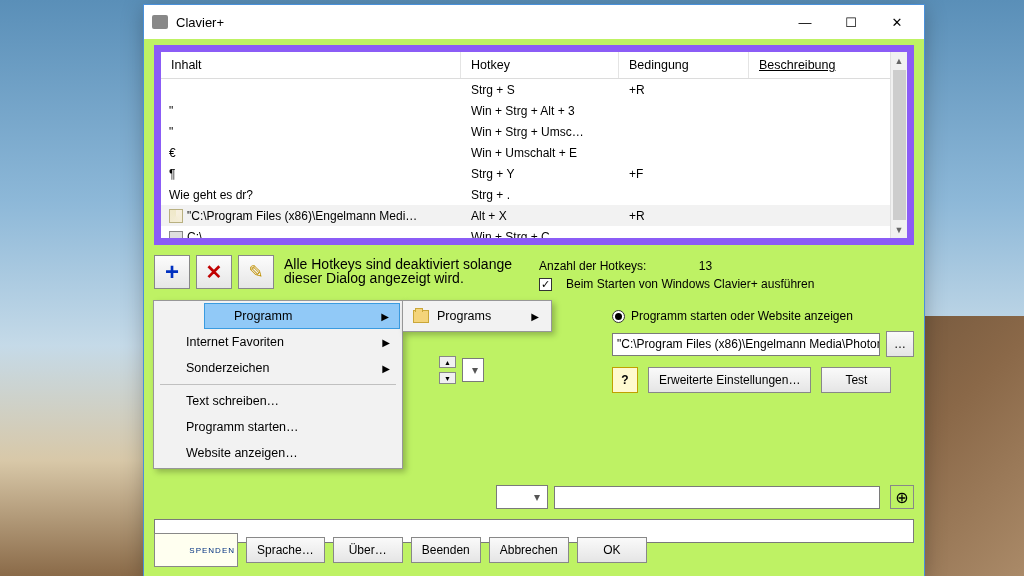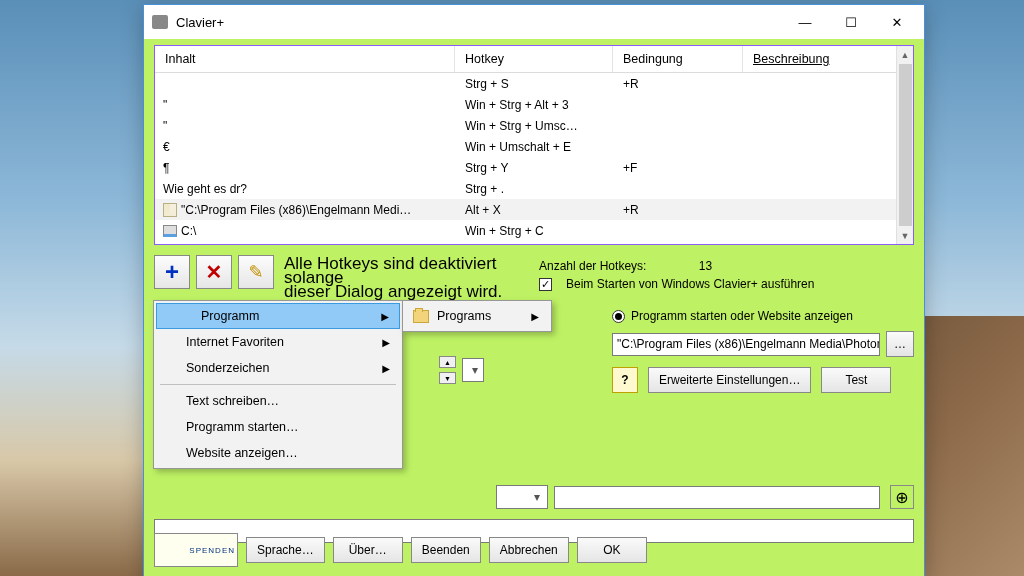--- a/index.html
+++ b/index.html
@@ -49,21 +49,21 @@
   .winbtn {
     width: 46px; height: 30px;
     display: flex; align-items: center; justify-content: center;
     font-size: 13px;
     cursor: pointer;
   }
 
   .content { flex: 1; padding: 6px 10px 10px 10px; display: flex; flex-direction: column; position: relative; }
 
   .listframe {
-    border: 1px solid #8b5cf6;
+    border: 7px solid #8b5cf6;
     height: 200px;
     display: flex;
     flex-direction: column;
     background: #fff;
     position: relative;
   }
   .listhead {
     display: flex;
     border-bottom: 1px solid #dcdcdc;
     background: #ffffff;
@@ -108,21 +108,21 @@
     width: 36px; height: 34px;
     border: 1px solid #888;
     background: linear-gradient(#fcfcfc,#e6e6e6);
     display: flex; align-items: center; justify-content: center;
     font-size: 18px; cursor: pointer;
   }
   .tbtn.blue { color: #0030c0; font-weight: bold; font-size: 24px; }
   .tbtn.red { color: #c00000; font-weight: bold; font-size: 20px; }
   .tbtn.pen { color: #c09000; }
   .hint {
-    font-size: 17px; line-height: 14px; width: 245px;
+    font-size: 14px; line-height: 14px; width: 245px;
     padding-top: 2px;
   }
   .rightinfo { flex:1; font-size: 12px; }
   .rightinfo .line { display:flex; align-items:flex-end; height: 18px; gap: 14px;}
   .rightinfo .count { display:inline-block; width:90px; text-align:center; }
   .chk { width:13px; height:13px; border:1px solid #333; display:inline-flex; align-items:center; justify-content:center; font-size:11px; background:#fff;}
 
   
   .optrow { display:flex; align-items:center; gap:6px; margin-top:14px; }
   .radio { width:13px; height:13px; border:1px solid #333; border-radius:50%; display:inline-flex; align-items:center; justify-content:center; background:#fff;}
@@ -171,21 +171,21 @@
     background:#f2f2f2;
     border:1px solid #979797;
     box-shadow: 3px 3px 6px rgba(0,0,0,0.25);
     z-index: 100;
     padding: 2px;
   }
   .ctxitem {
     height: 26px; display:flex; align-items:center; padding: 0 28px 0 30px;
     position:relative; cursor:pointer; font-size:12.5px;
   }
-  .ctxitem.hl { background:#91c9f7; border:1px solid #3a9be0; padding: 0 27px 0 44px;}
+  .ctxitem.hl { background:#91c9f7; border:1px solid #3a9be0; padding: 0 27px 0 29px; margin-left: 48px;}
   .ctxitem .arr { position:absolute; right:10px; font-size:10px;}
   .ctxsep { height:1px; background:#c0c0c0; margin:3px 4px;}
 
   .submenu {
     position:absolute;
     left: 402px;
     top: 300px;
     width: 150px;
     background:#f2f2f2;
     border:1px solid #979797;

